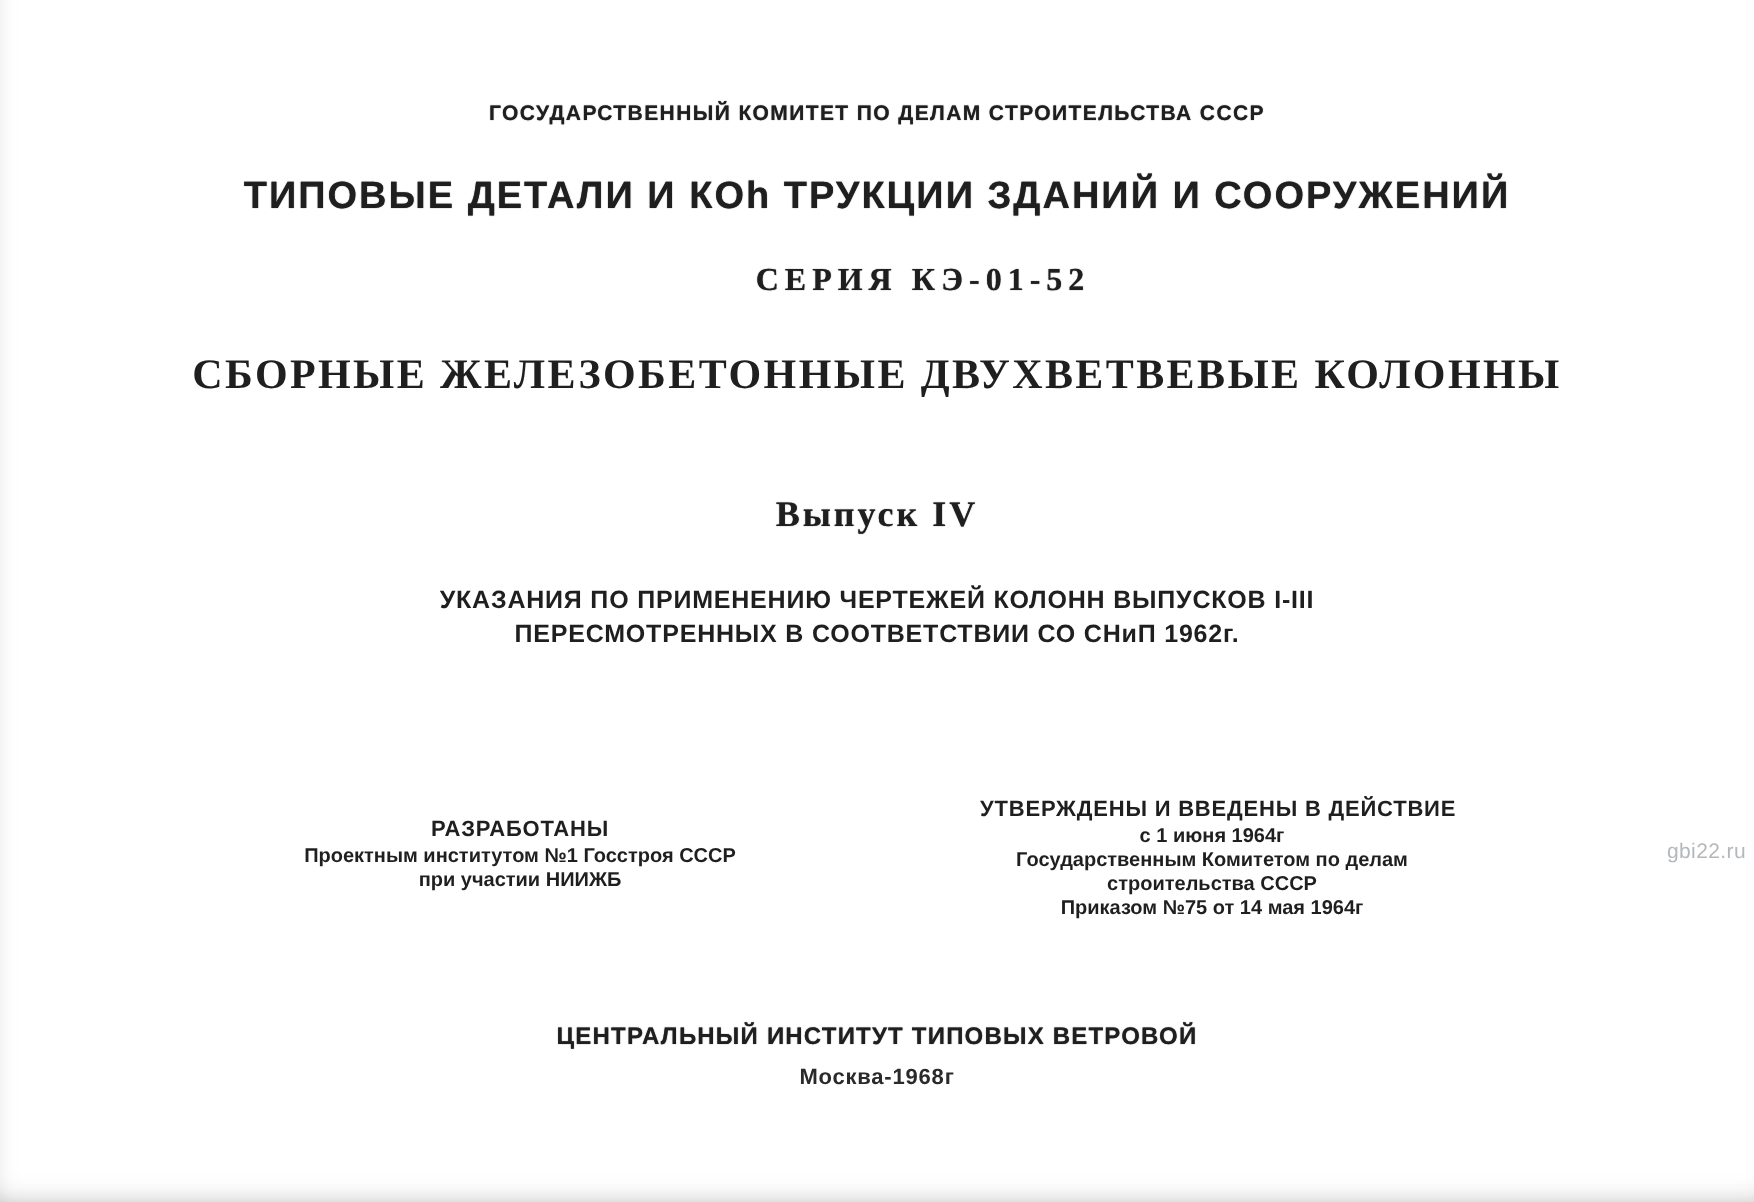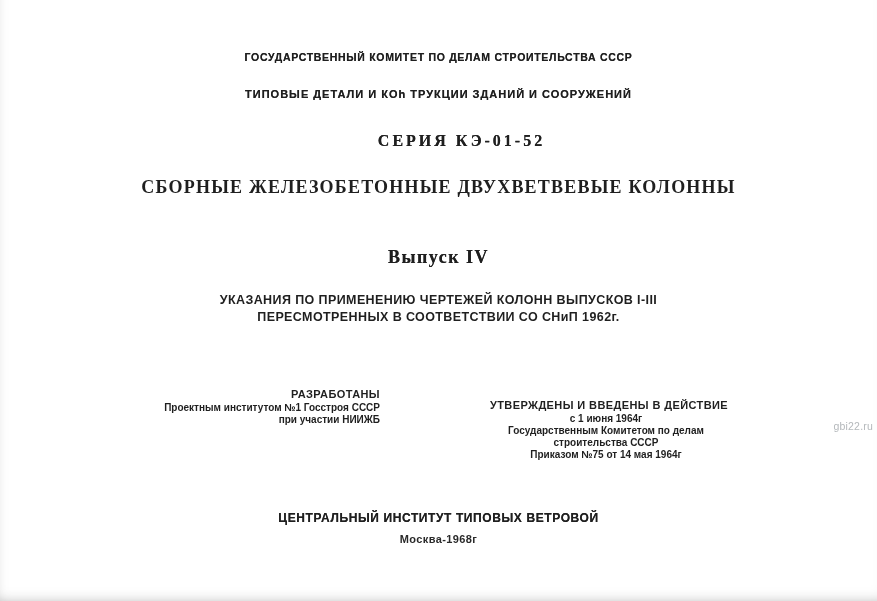--- a/index.html
+++ b/index.html
@@ -29,39 +29,39 @@
   .soft {
     text-shadow: 0 0 0.5px rgba(30,30,30,0.85);
   }
   .org-line {
     top: 51px;
     font-size: 10.5px;
     letter-spacing: 0.7px;
   }
   .doc-type-line {
     top: 88px;
-    font-size: 11px;
+    font-size: 19px;
     letter-spacing: 1px;
   }
   .series-line {
     top: 132px;
     font-family: "Liberation Serif", serif;
     font-size: 16px;
     letter-spacing: 3px;
     padding-left: 23px;
   }
   .title-block {
     position: absolute;
     top: 175px;
     left: 0;
     width: 877px;
     text-align: center;
     font-family: "Liberation Serif", serif;
     font-weight: bold;
-    font-size: 18px;
+    font-size: 21px;
     line-height: 24px;
     letter-spacing: 1.2px;
     white-space: nowrap;
   }
   .issue-line {
     top: 247px;
     font-family: "Liberation Serif", serif;
     font-size: 18px;
     letter-spacing: 1.5px;
   }
@@ -72,24 +72,24 @@
     width: 877px;
     text-align: center;
     font-weight: bold;
     font-size: 12.5px;
     line-height: 17px;
     letter-spacing: 0.4px;
     white-space: nowrap;
   }
   .credits-left {
     position: absolute;
-    top: 388px;
+    top: 409px;
     left: 140px;
     width: 240px;
-    text-align: right;
+    text-align: center;
     font-weight: bold;
     font-size: 10px;
     line-height: 12px;
     white-space: nowrap;
   }
   .credits-left .block-heading {
     font-size: 11px;
     margin-bottom: 2px;
     letter-spacing: 0.4px;
   }

